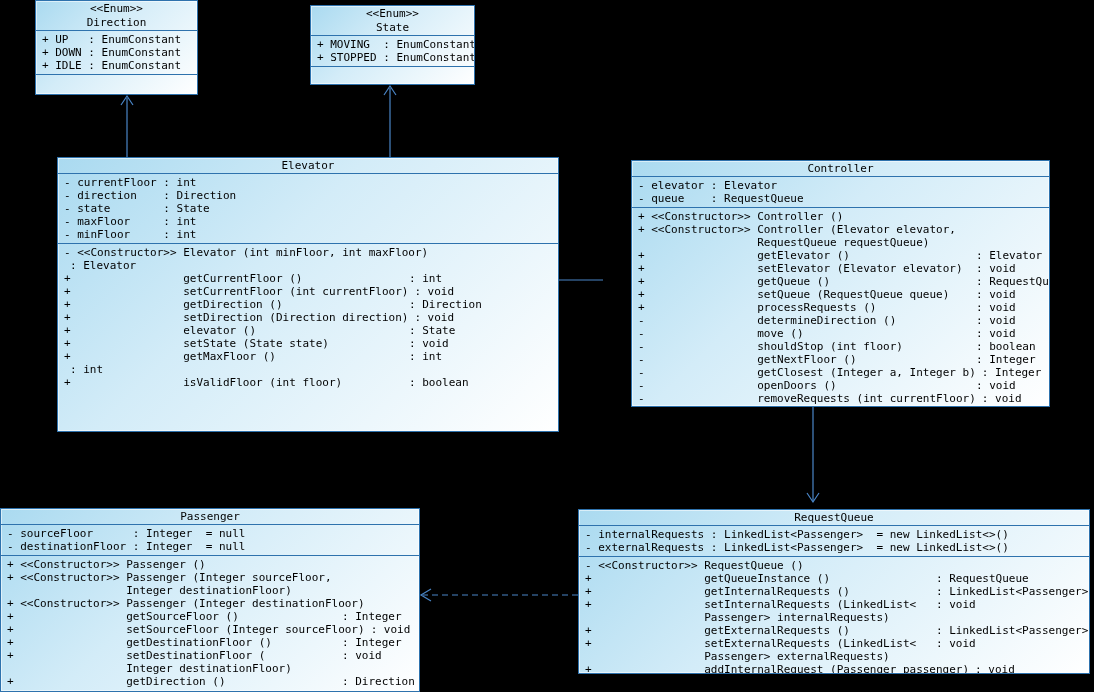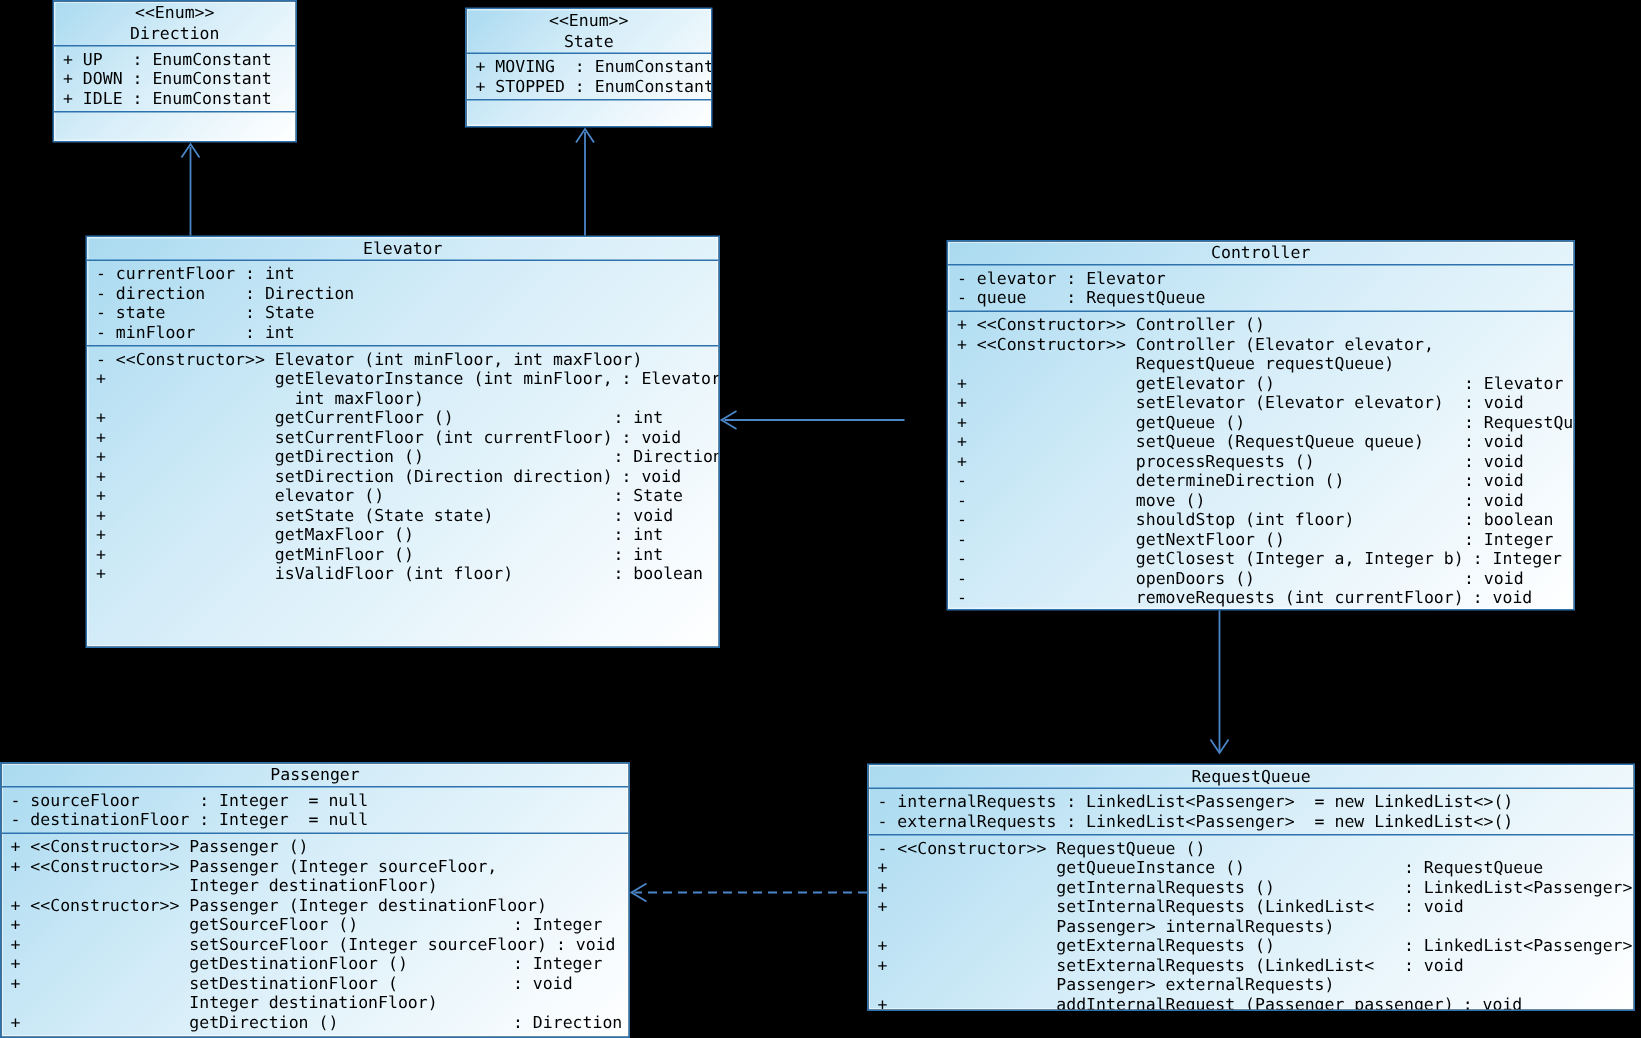--- a/index.html
+++ b/index.html
@@ -17,21 +17,21 @@
   }
   .uml-header { text-align:center; line-height:14px; padding:1px 4px 0 4px; border-bottom:1px solid #2e72ad; }
   .uml-section { padding:2px 6px; border-bottom:1px solid #2e72ad; }
   .uml-section:last-child { border-bottom:none; flex:1 1 auto; }
   .row { line-height:13px; white-space:pre; display:flex; align-items:flex-start; }
   .row .sig { white-space:pre; flex:0 0 auto; }
   .row .ret { white-space:pre; margin-left:6px; flex:0 0 auto; }
 
   #box-direction    { left:35px;  top:0px;   width:163px; height:95px; }
   #box-state        { left:310px; top:5px;   width:165px; height:80px; }
-  #box-elevator     { left:57px;  top:157px; width:423px; height:275px; }
+  #box-elevator     { left:57px;  top:157px; width:502px; height:275px; }
   #box-controller   { left:631px; top:160px; width:419px; height:247px; }
   #box-passenger    { left:0px;   top:508px; width:420px; height:184px; }
   #box-requestqueue { left:578px; top:509px; width:512px; height:165px; }
 
   #box-elevator     .sig { min-width:339px; }
   #box-controller   .sig { min-width:332px; }
   #box-passenger    .sig { min-width:329px; }
   #box-requestqueue .sig { min-width:345px; }
 
   #connectors { position:absolute; left:0; top:0; pointer-events:none; }
@@ -92,34 +92,34 @@
   </div>
 
   <div class="uml-box" id="box-elevator">
     <div class="uml-header">
       <div>Elevator</div>
     </div>
     <div class="uml-section">
         <div class="row">- currentFloor : int</div>
         <div class="row">- direction    : Direction</div>
         <div class="row">- state        : State</div>
+        <div class="row">- maxFloor     : int</div>
         <div class="row">- minFloor     : int</div>
       </div>
     <div class="uml-section">
         <div class="row"><span class="sig">- &lt;&lt;Constructor&gt;&gt; Elevator (int minFloor, int maxFloor)</span></div>
-        <div class="row"><span class="sig">+                 getElevatorInstance (int minFloor,
-                    int maxFloor)</span><span class="ret">: Elevator</span></div>
+        <div class="row"><span class="ret">: Elevator</span></div>
         <div class="row"><span class="sig">+                 getCurrentFloor ()</span><span class="ret">: int</span></div>
         <div class="row"><span class="sig">+                 setCurrentFloor (int currentFloor)</span><span class="ret">: void</span></div>
         <div class="row"><span class="sig">+                 getDirection ()</span><span class="ret">: Direction</span></div>
         <div class="row"><span class="sig">+                 setDirection (Direction direction)</span><span class="ret">: void</span></div>
         <div class="row"><span class="sig">+                 elevator ()</span><span class="ret">: State</span></div>
         <div class="row"><span class="sig">+                 setState (State state)</span><span class="ret">: void</span></div>
         <div class="row"><span class="sig">+                 getMaxFloor ()</span><span class="ret">: int</span></div>
-        <div class="row"><span class="sig">+                 getMinFloor ()</span><span class="ret">: int</span></div>
+        <div class="row"><span class="ret">: int</span></div>
         <div class="row"><span class="sig">+                 isValidFloor (int floor)</span><span class="ret">: boolean</span></div>
       </div>
   </div>
 
   <div class="uml-box" id="box-controller">
     <div class="uml-header">
       <div>Controller</div>
     </div>
     <div class="uml-section">
         <div class="row">- elevator : Elevator</div>

